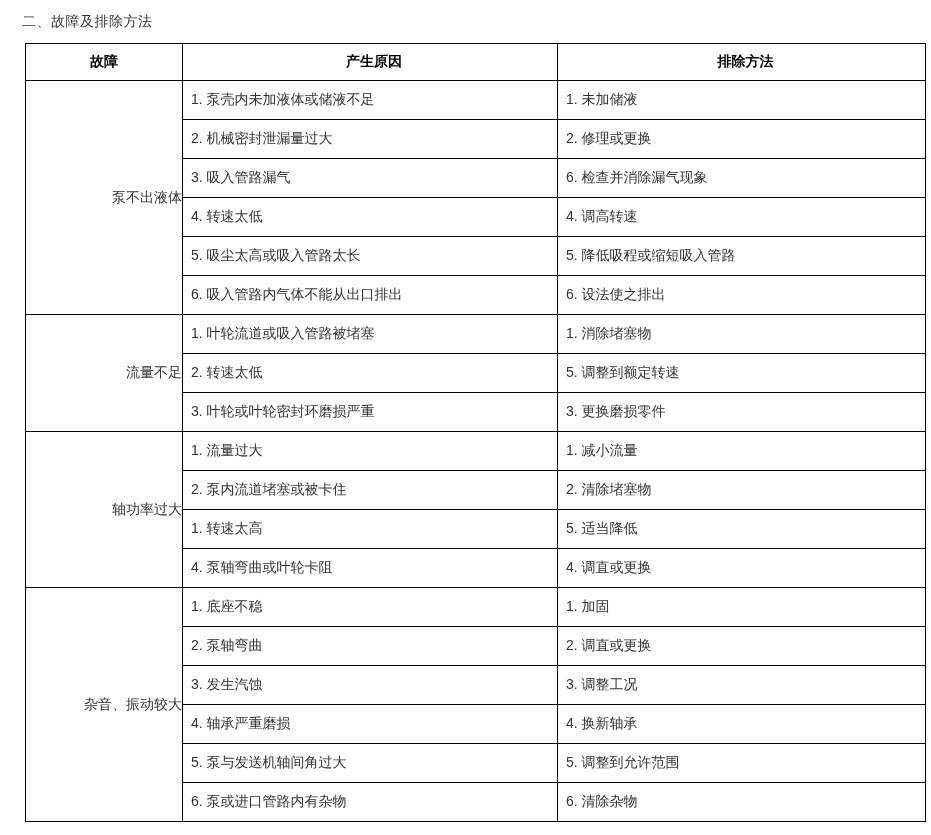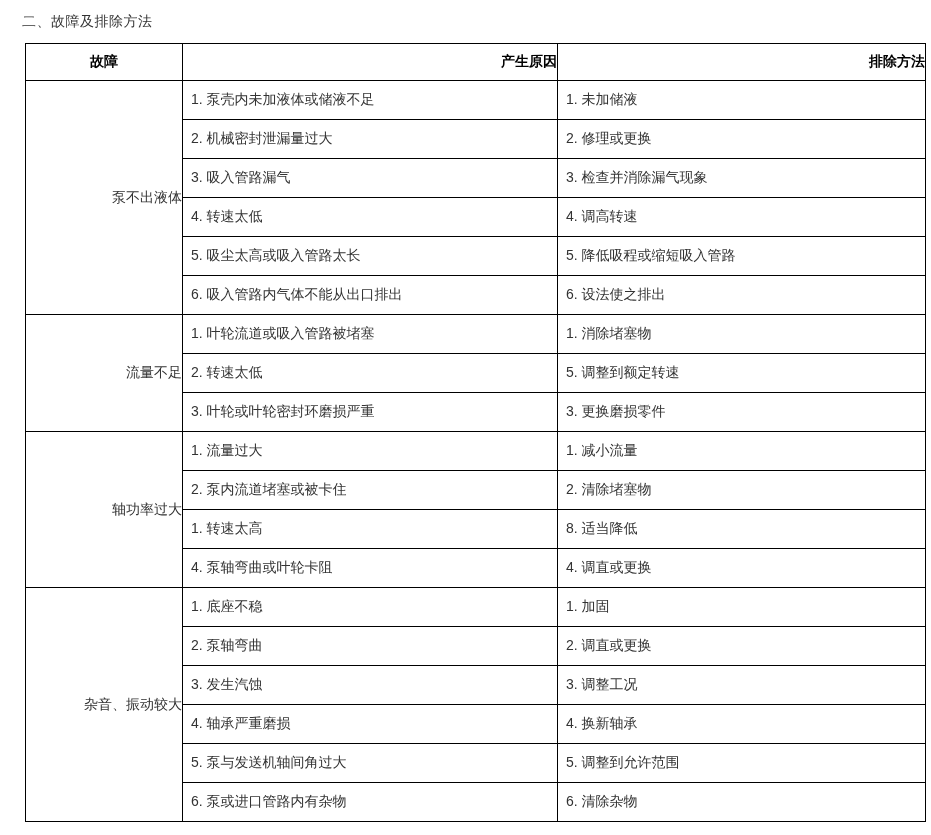--- a/index.html
+++ b/index.html
@@ -49,21 +49,21 @@
     background: #ffffff;
     vertical-align: middle;
     overflow: hidden;
     white-space: nowrap;
   }
   table.fault-table thead th {
     height: 36px;
     font-size: 14px;
     font-weight: 700;
     color: #000000;
-    text-align: right;
+    text-align: center;
     padding: 0 0 0 8px;
   }
   table.fault-table thead th.th-fault {
     text-align: center;
     padding: 0;
   }
   table.fault-table tbody td {
     height: 38px;
     padding: 0 0 0 8px;
     text-align: left;
@@ -101,21 +101,21 @@
           <td class="fault-cell" rowspan="6">泵不出液体</td>
           <td>1. 泵壳内未加液体或储液不足</td>
           <td>1. 未加储液</td>
         </tr>
         <tr>
           <td>2. 机械密封泄漏量过大</td>
           <td>2. 修理或更换</td>
         </tr>
         <tr>
           <td>3. 吸入管路漏气</td>
-          <td>3. 检查并消除漏气现象</td>
+          <td>6. 检查并消除漏气现象</td>
         </tr>
         <tr>
           <td>4. 转速太低</td>
           <td>4. 调高转速</td>
         </tr>
         <tr>
           <td>5. 吸尘太高或吸入管路太长</td>
           <td>5. 降低吸程或缩短吸入管路</td>
         </tr>
         <tr>
@@ -139,21 +139,21 @@
           <td class="fault-cell" rowspan="4">轴功率过大</td>
           <td>1. 流量过大</td>
           <td>1. 减小流量</td>
         </tr>
         <tr>
           <td>2. 泵内流道堵塞或被卡住</td>
           <td>2. 清除堵塞物</td>
         </tr>
         <tr>
           <td>1. 转速太高</td>
-          <td>8. 适当降低</td>
+          <td>5. 适当降低</td>
         </tr>
         <tr>
           <td>4. 泵轴弯曲或叶轮卡阻</td>
           <td>4. 调直或更换</td>
         </tr>
         <tr>
           <td class="fault-cell" rowspan="6">杂音、振动较大</td>
           <td>1. 底座不稳</td>
           <td>1. 加固</td>
         </tr>

